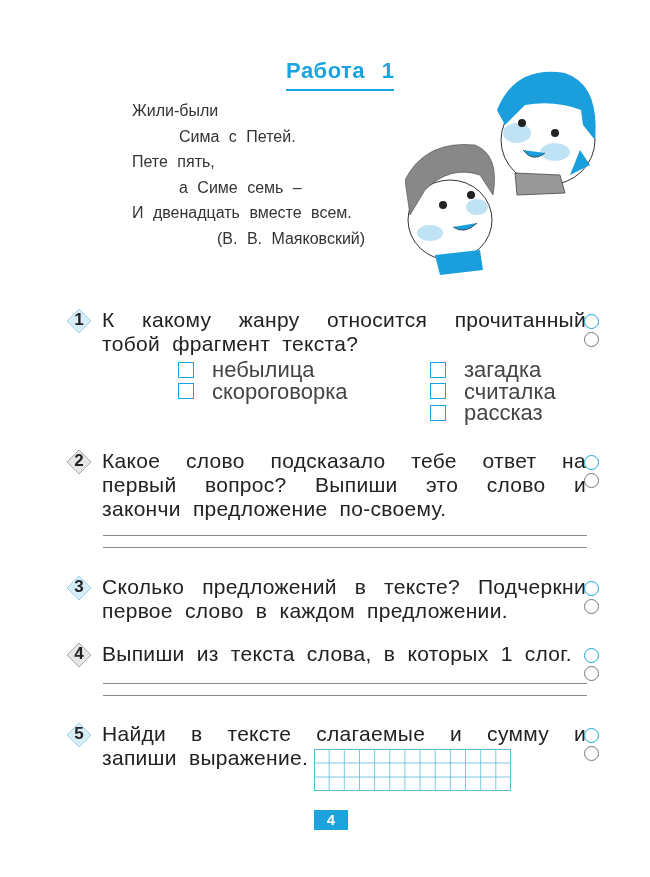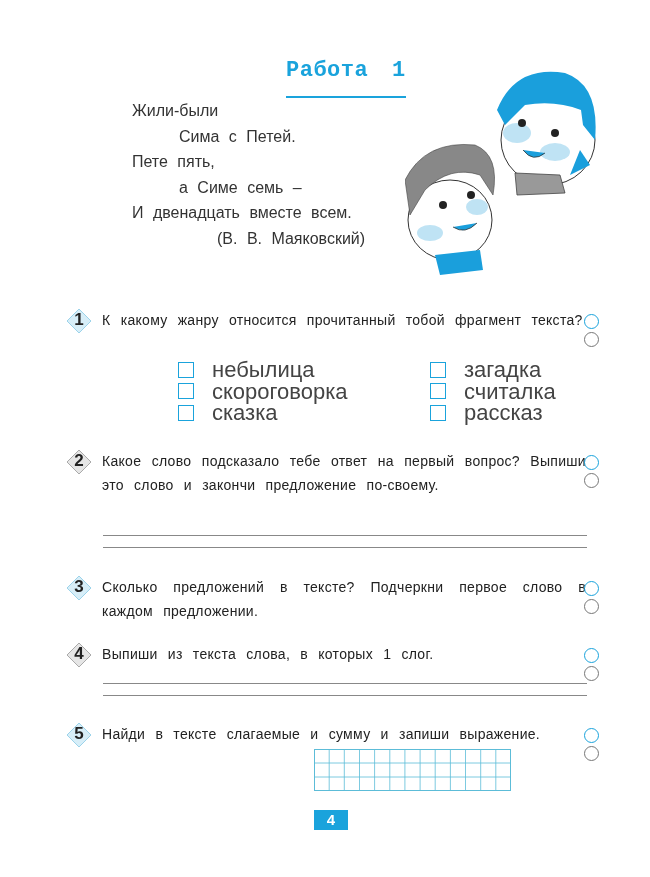--- a/index.html
+++ b/index.html
@@ -1,30 +1,30 @@
 <!DOCTYPE html>
 <html><head>
 <meta charset="utf-8">
 <style>
   html, body { margin:0; padding:0; }
   body { width:650px; height:877px; background:#ffffff; position:relative; overflow:hidden;
          font-family:"Liberation Sans", sans-serif; color:#222; }
   .title { position:absolute; left:286px; top:58px; font-size:22px; font-weight:bold; color:#1aa3dc;
-           letter-spacing:0.5px; border-bottom:2px solid #1aa3dc; padding-bottom:12px; line-height:26px; word-spacing:10px;font-family:Liberation Mono, monospace; }
+           letter-spacing:0.5px; border-bottom:2px solid #1aa3dc; padding-bottom:5px; line-height:26px; word-spacing:10px; }
   .poem { position:absolute; left:132px; top:98px; font-size:16px; line-height:25.5px; color:#333; word-spacing:5px; }
   .poem div { white-space:nowrap; }
   .poem .ind { padding-left:47px; }
   .poem .auth { padding-left:85px; }
   .kids { position:absolute; left:405px; top:55px; width:200px; height:240px; }
 
   .task { position:absolute; left:66px; }
   .marker { position:absolute; left:0; top:0; width:26px; height:26px; }
   .marker svg { position:absolute; left:0; top:0; }
   .marker span { position:absolute; left:0; top:2px; width:26px; text-align:center; font-size:17px; font-weight:bold; color:#222; }
-  .qtext { position:absolute; left:36px; top:0; width:484px; font-size:14px; line-height:24px; color:#222;
+  .qtext { position:absolute; left:36px; top:0; width:484px; font-size:21px; line-height:24px; color:#222;
            text-align:justify; text-align-last:left; word-spacing:6px; letter-spacing:0.3px; }
   .circles { position:absolute; left:518px; top:6px; width:18px; }
   .circle { width:15px; height:15px; border-radius:50%; box-sizing:border-box; margin-bottom:3px; }
   .circle.blue { border:1.6px solid #1aa3dc; }
   .circle.grey { border:1.6px solid #777; }
 
   .options { position:absolute; font-size:22px; color:#444; line-height:21.5px; }
   .opt { display:flex; align-items:center; height:21.5px; }
   .box { width:14px; height:14px; border:1.6px solid #1aa3dc; margin-right:18px; }
   .line { position:absolute; height:0; border-top:1.3px solid #888; }
@@ -83,24 +83,20 @@
   </div>
 </div>
 <div class="options" style="left:178px; top:359px;">
   <div class="opt">
       <div class="box"></div>
       <span>небылица</span>
     </div>
   <div class="opt">
       <div class="box"></div>
       <span>скороговорка</span>
-    </div>
-  <div class="opt">
-      <div class="box"></div>
-      <span>сказка</span>
     </div>
 </div>
 <div class="options" style="left:430px; top:359px;">
   <div class="opt">
       <div class="box"></div>
       <span>загадка</span>
     </div>
   <div class="opt">
       <div class="box"></div>
       <span>считалка</span>

